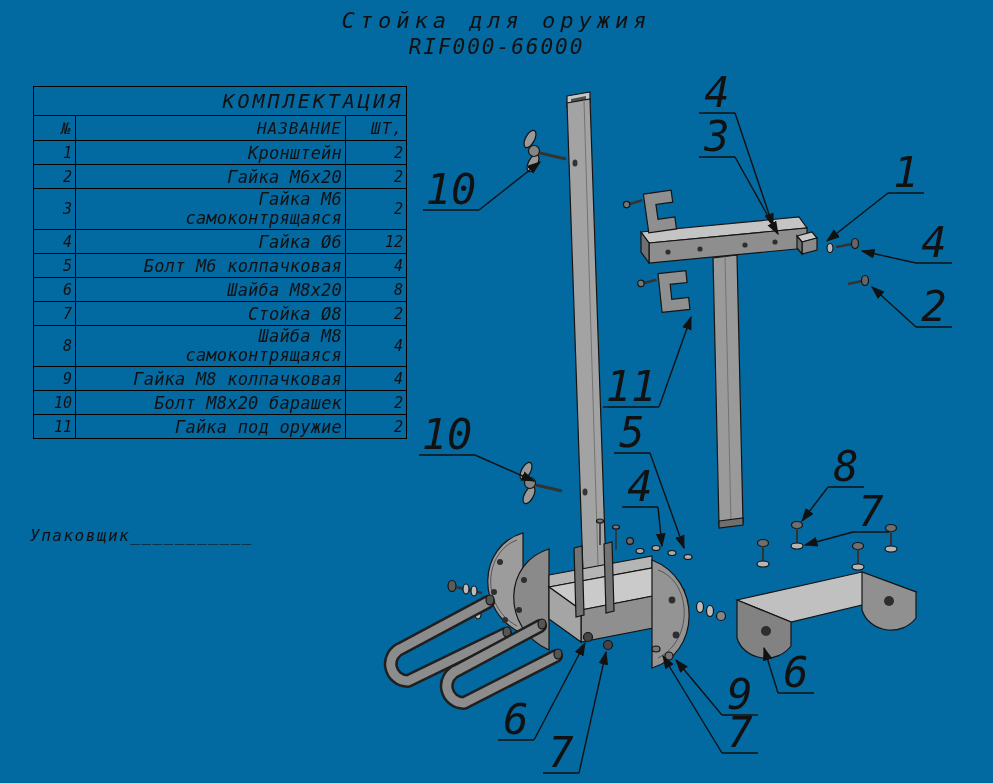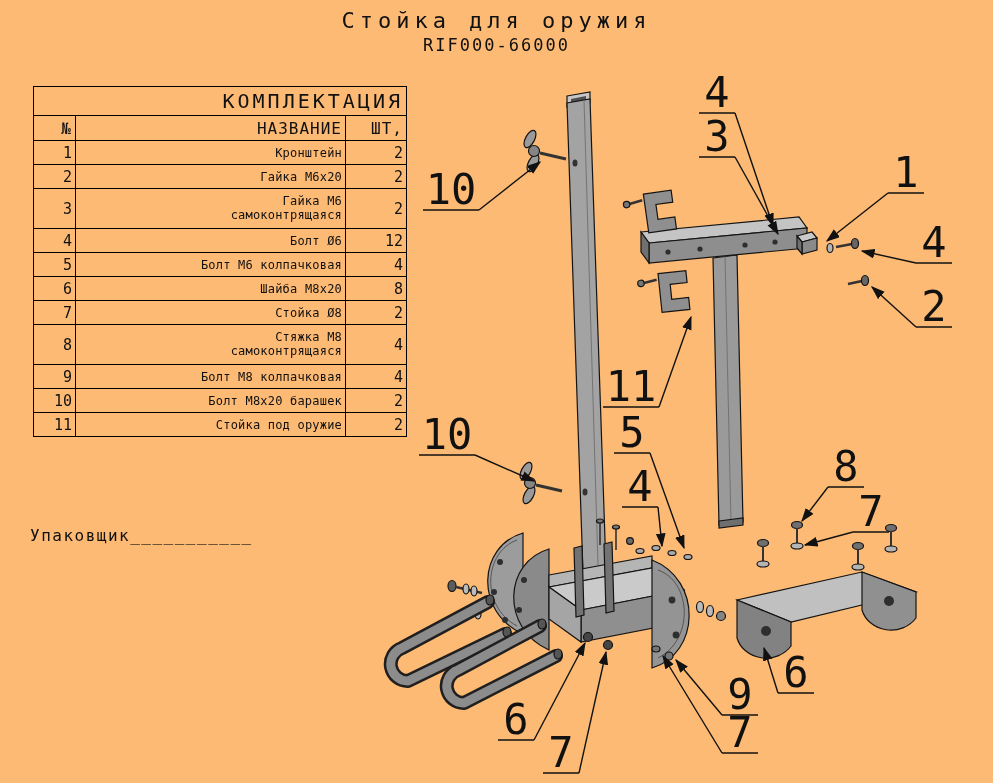--- a/index.html
+++ b/index.html
@@ -1,30 +1,30 @@
 <!DOCTYPE html>
 <html><head>
 <meta charset="utf-8">
 <style>
   html,body{margin:0;padding:0;background:#ffffff;}
-  #page{position:relative;width:993px;height:783px;background:#fdba74;overflow:hidden;
-        font-family:"DejaVu Sans Mono",monospace;color:#111;}
+  #page{position:relative;width:993px;height:783px;background:#0369a1;overflow:hidden;
+        font-family:"DejaVu Sans Mono",monospace;color:#111;font-style:italic;}
   
   .title-block{position:absolute;top:8px;left:0;width:993px;text-align:center;}
   .title-line1{font-size:22px;letter-spacing:5px;}
-  .title-line2{font-size:17px;letter-spacing:2px;margin-top:2px;}
+  .title-line2{font-size:21px;letter-spacing:2px;margin-top:2px;}
   
   .parts-table-wrap{position:absolute;left:33px;top:86px;}
   table.parts{border-collapse:collapse;table-layout:fixed;width:373px;}
   table.parts th,table.parts td{border:1.6px solid #000;text-align:right;
      vertical-align:middle;padding:1px 3px;font-weight:normal;}
   .tbl-title{font-size:20px;letter-spacing:3px;height:26px;}
   .col-head{font-size:16px;height:22px;letter-spacing:1px;}
   td.c-num{font-size:15px;}
-  td.c-name{font-size:12px;letter-spacing:0.2px;}
+  td.c-name{font-size:17px;letter-spacing:0.2px;}
   td.c-qty{font-size:15px;}
   tr.row{height:24px;}
   tr.tall{height:40px;}
   tr.tall td.c-name span{display:inline-block;max-width:178px;line-height:1.12;}
   
   .packer{position:absolute;left:30px;top:526px;font-size:16px;letter-spacing:1.5px;}
   
   svg#drawing{position:absolute;left:0;top:0;}
   .callout-text{font-family:"DejaVu Sans Mono",monospace;font-size:42px;fill:#111;}
   .leader{stroke:#111;stroke-width:1.4;fill:none;}
@@ -67,56 +67,56 @@
         <td class="c-name">Гайка М6х20</td>
         <td class="c-qty">2</td>
       </tr>
       <tr class="row tall">
         <td class="c-num">3</td>
         <td class="c-name"><span>Гайка М6 самоконтрящаяся</span></td>
         <td class="c-qty">2</td>
       </tr>
       <tr class="row">
         <td class="c-num">4</td>
-        <td class="c-name">Болт Ø6</td>
+        <td class="c-name">Гайка Ø6</td>
         <td class="c-qty">12</td>
       </tr>
       <tr class="row">
         <td class="c-num">5</td>
         <td class="c-name">Болт М6 колпачковая</td>
         <td class="c-qty">4</td>
       </tr>
       <tr class="row">
         <td class="c-num">6</td>
         <td class="c-name">Шайба М8х20</td>
         <td class="c-qty">8</td>
       </tr>
       <tr class="row">
         <td class="c-num">7</td>
         <td class="c-name">Стойка Ø8</td>
         <td class="c-qty">2</td>
       </tr>
       <tr class="row tall">
         <td class="c-num">8</td>
-        <td class="c-name"><span>Стяжка М8 самоконтрящаяся</span></td>
+        <td class="c-name"><span>Шайба М8 самоконтрящаяся</span></td>
         <td class="c-qty">4</td>
       </tr>
       <tr class="row">
         <td class="c-num">9</td>
-        <td class="c-name">Болт М8 колпачковая</td>
+        <td class="c-name">Гайка М8 колпачковая</td>
         <td class="c-qty">4</td>
       </tr>
       <tr class="row">
         <td class="c-num">10</td>
         <td class="c-name">Болт М8х20 барашек</td>
         <td class="c-qty">2</td>
       </tr>
       <tr class="row">
         <td class="c-num">11</td>
-        <td class="c-name">Стойка под оружие</td>
+        <td class="c-name">Гайка под оружие</td>
         <td class="c-qty">2</td>
       </tr>
     </tbody>
       </table>
   </div>
 
   <div class="packer">Упаковщик___________</div>
 
   <svg id="drawing" width="993" height="783" viewBox="0 0 993 783">
     <defs>

